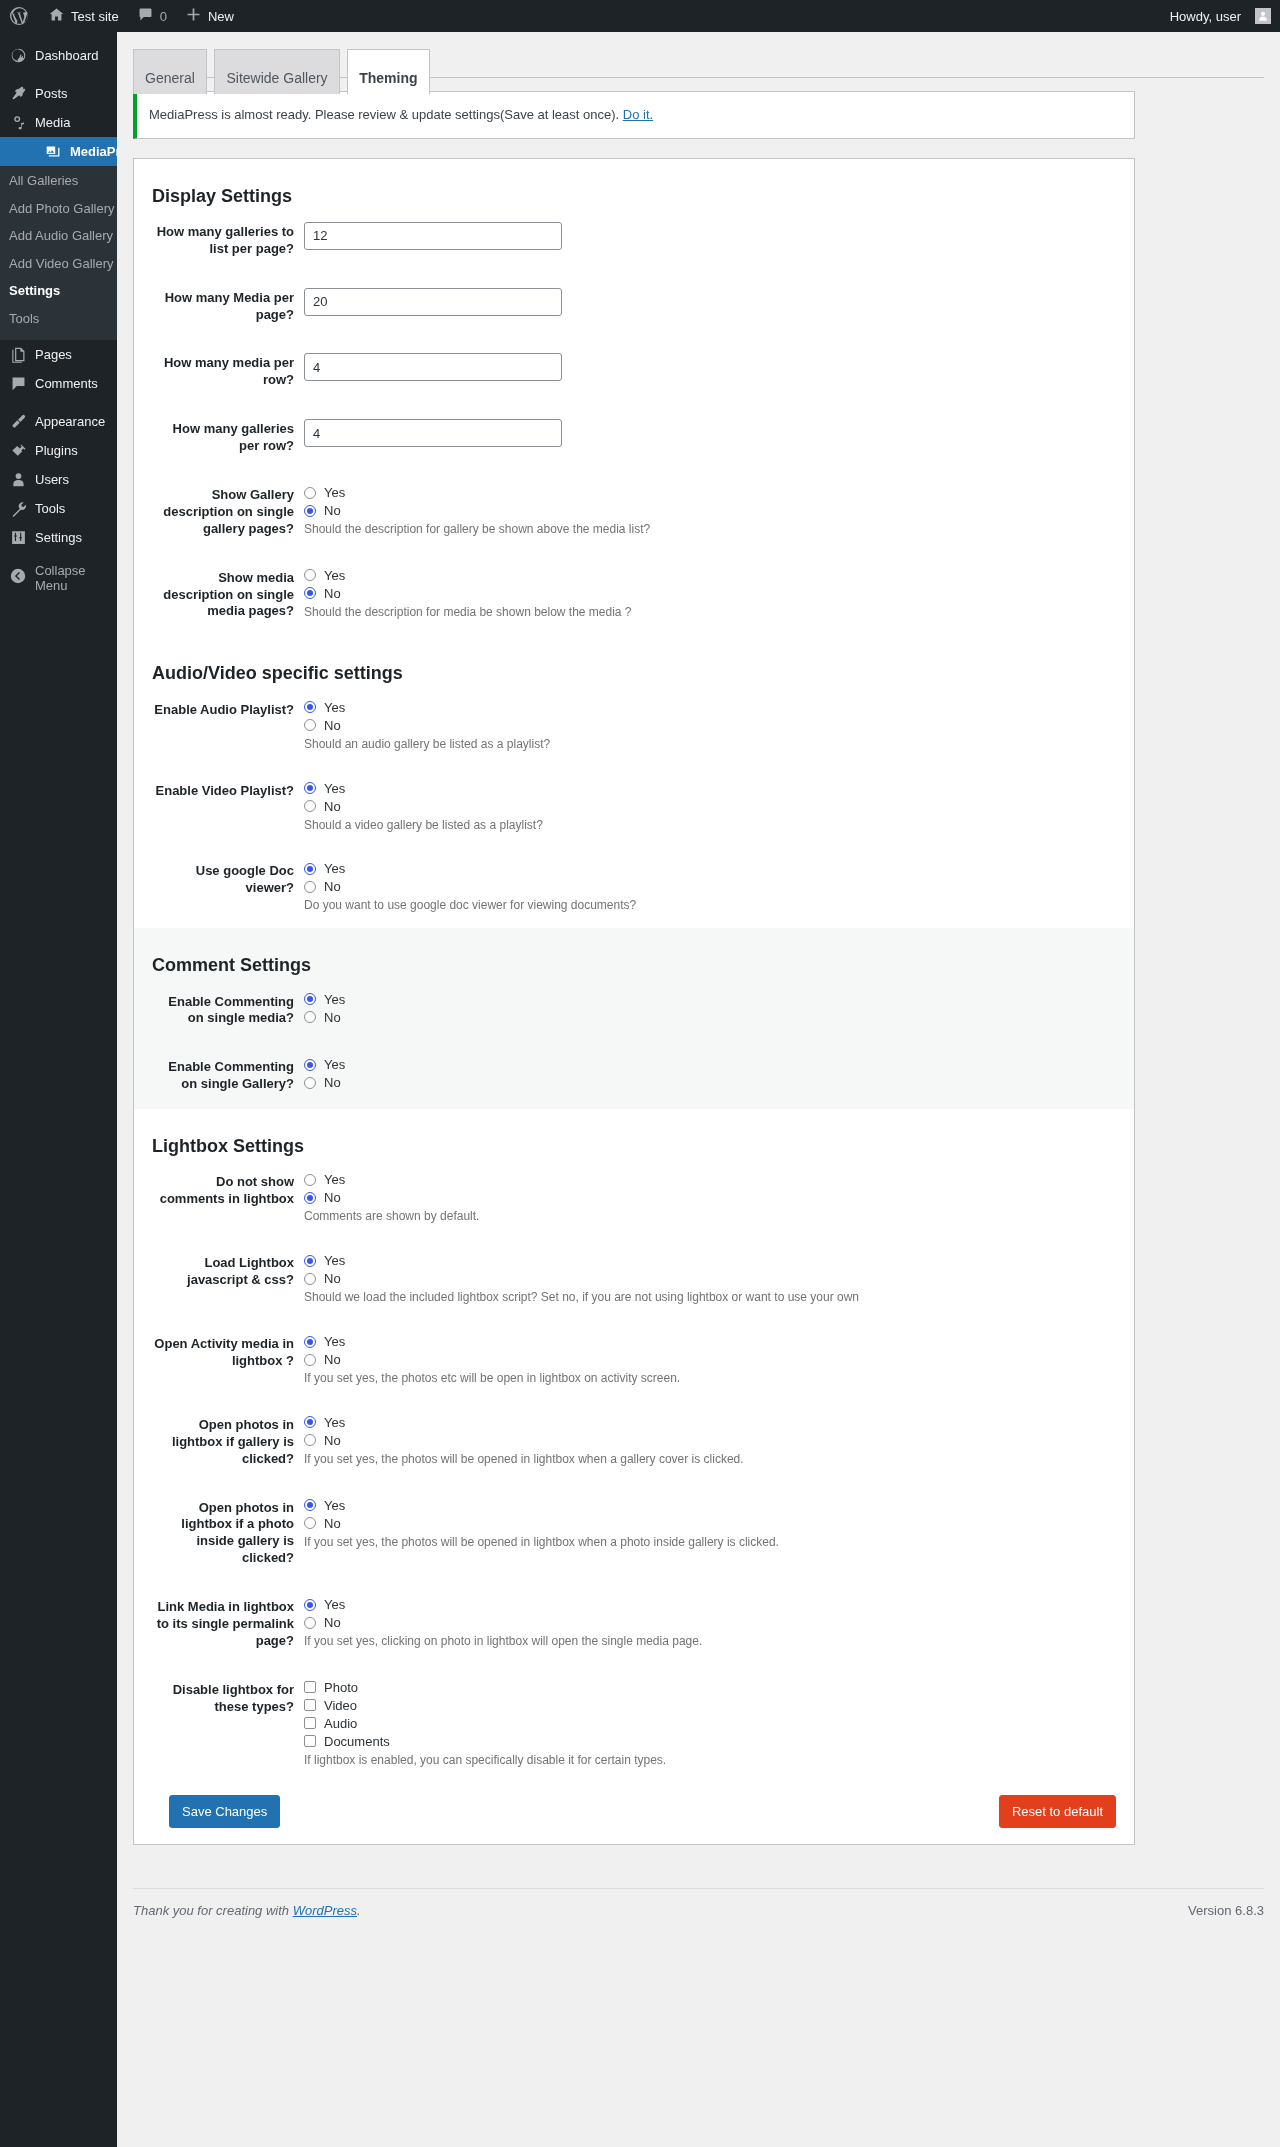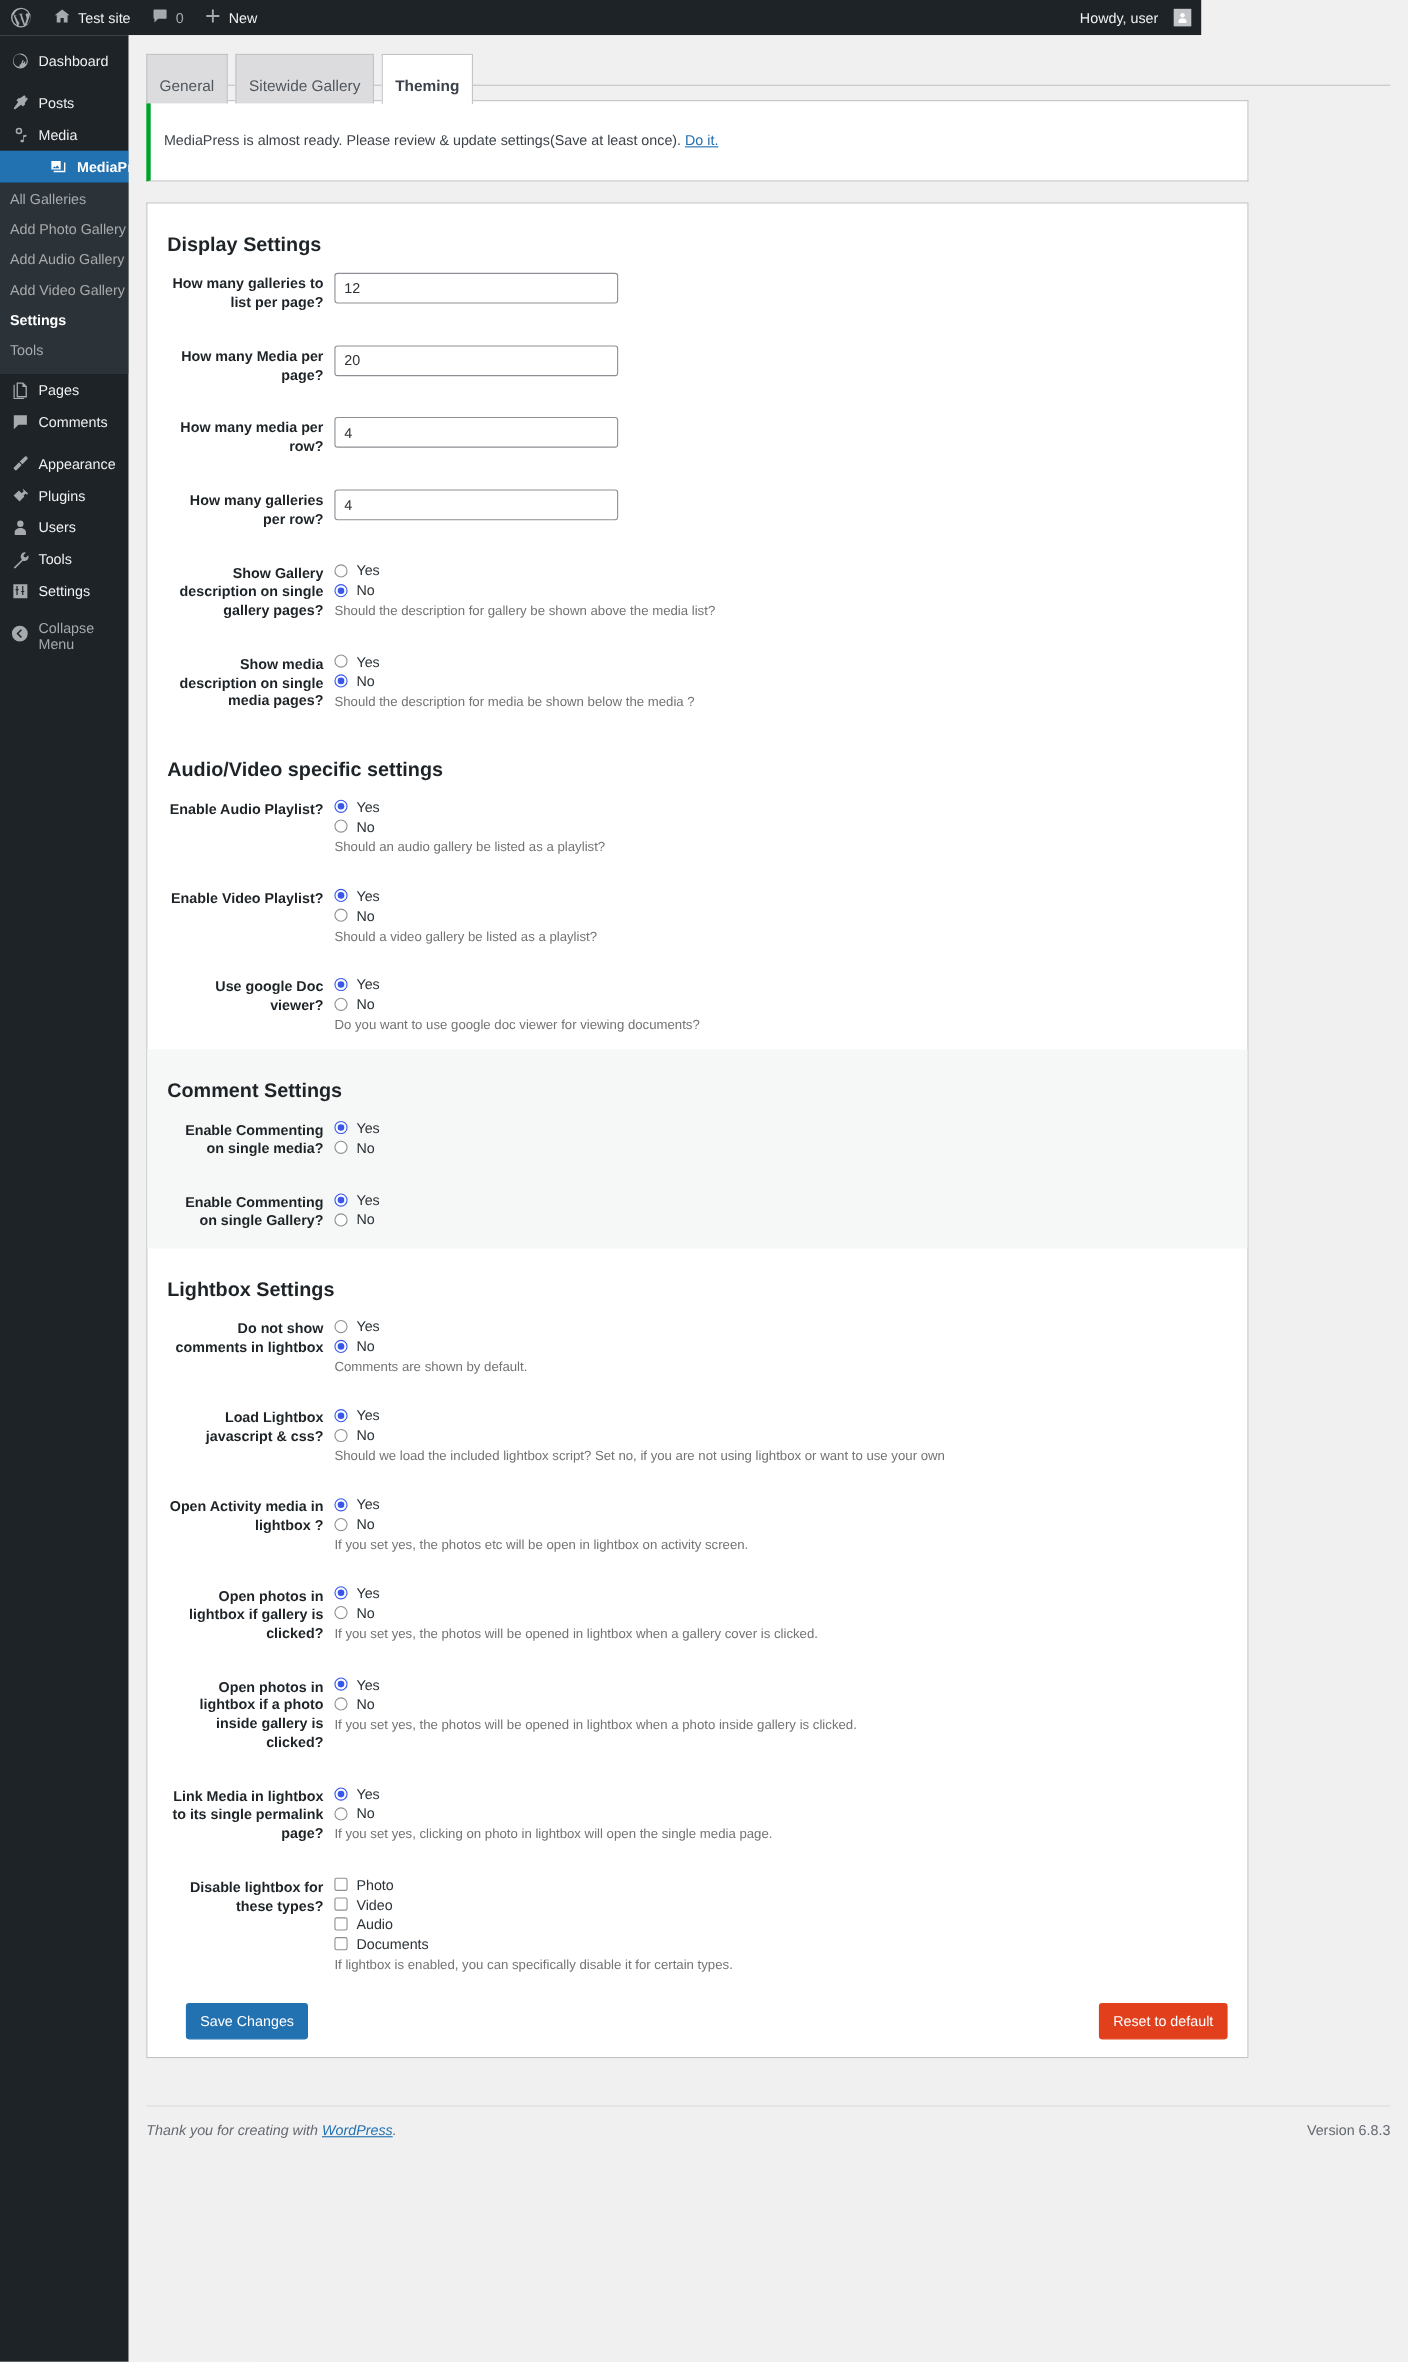--- a/index.html
+++ b/index.html
@@ -8,21 +8,21 @@
     width:1280px; height:2147px;
     background:#f0f0f1;
     font-family:"Liberation Sans", sans-serif;
     font-size:13px;
     color:#3c434a;
     overflow:hidden;
   }
 
   
   #adminbar {
-    position:absolute; top:0; left:0; width:1092px; height:32px;
+    position:absolute; top:0; left:0; width:1280px; height:32px;
     background:#1d2327; color:#f0f0f1;
     display:flex; align-items:center;
     font-size:13px;
   }
   #adminbar .ab-item {
     display:flex; align-items:center; gap:6px;
     height:32px; padding:0 9px; color:#f0f0f1; white-space:nowrap;
   }
   #adminbar .ab-item.logo { padding:0 10px 0 9px; }
   #adminbar .spacer { flex:1 1 auto; }
@@ -87,21 +87,21 @@
   }
   .nav-tab.active {
     background:#fff; border-bottom:1px solid #fff;
     color:#3c434a; font-weight:700;
   }
 
   
   .notice {
     margin:13px 16px 0 16px; width:1002px;
     background:#fff; border:1px solid #c3c4c7; border-left:4px solid #00a32a;
-    padding:26px 12px; font-size:13px; line-height:1.5; color:#3c434a;
+    padding:13px 12px; font-size:13px; line-height:1.5; color:#3c434a;
   }
   .notice a { color:#2271b1; }
 
   
   .card {
     margin:19px 16px 0 16px; width:1002px;
     background:#fff; border:1px solid #c3c4c7;
   }
   .section { padding:0; }
   .section.alt { background:#f6f7f7; }

